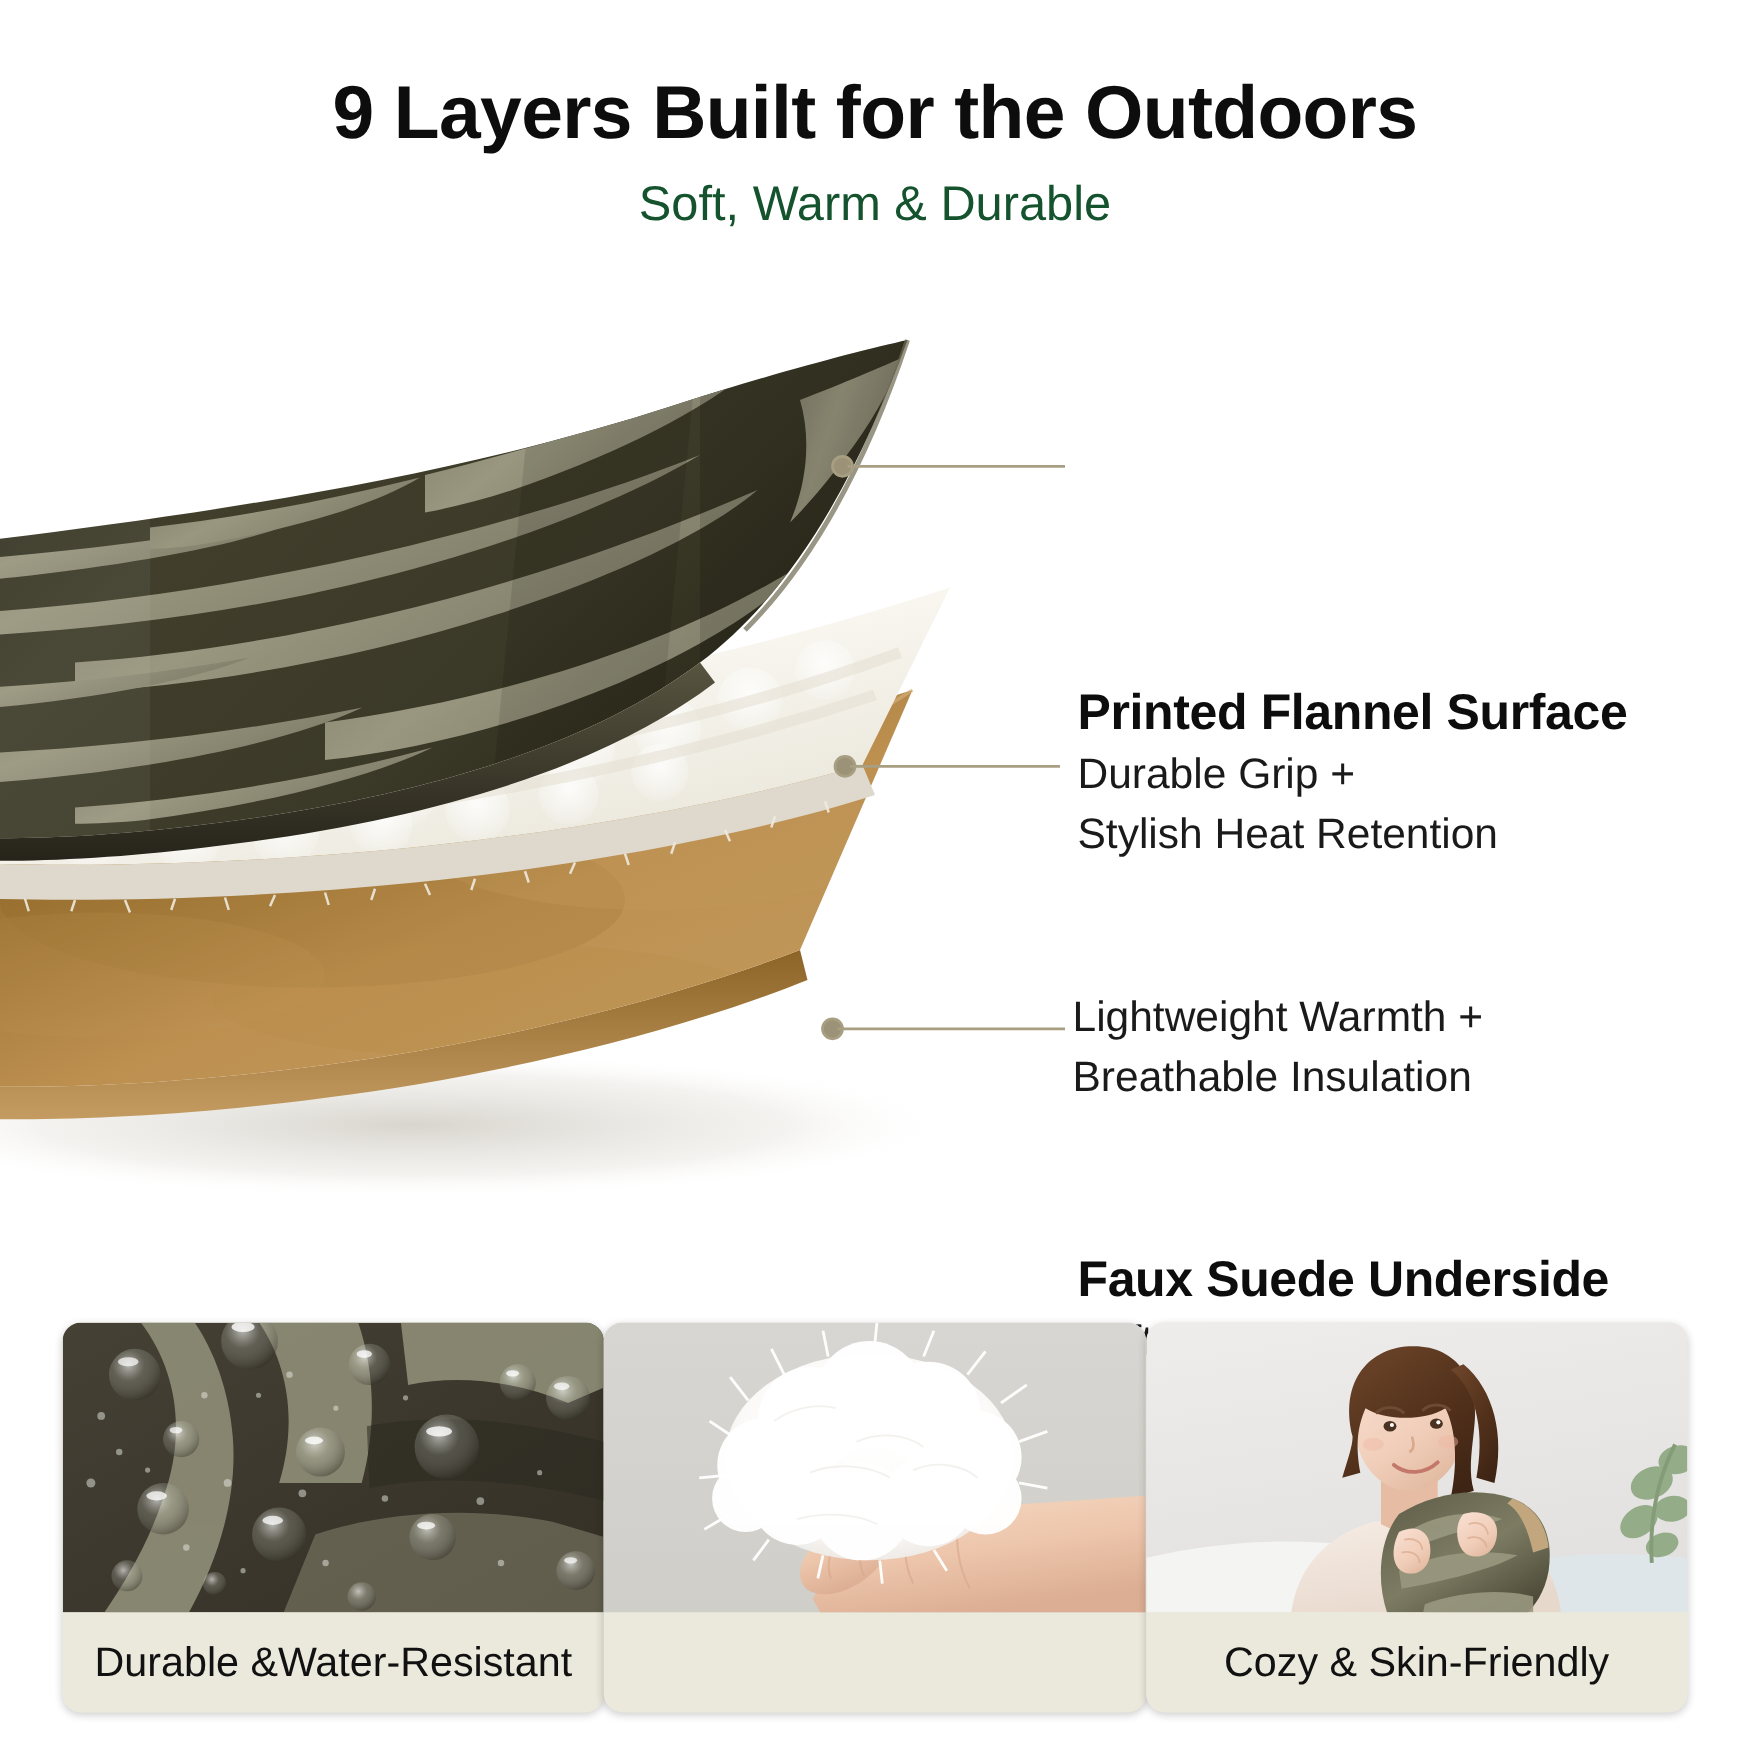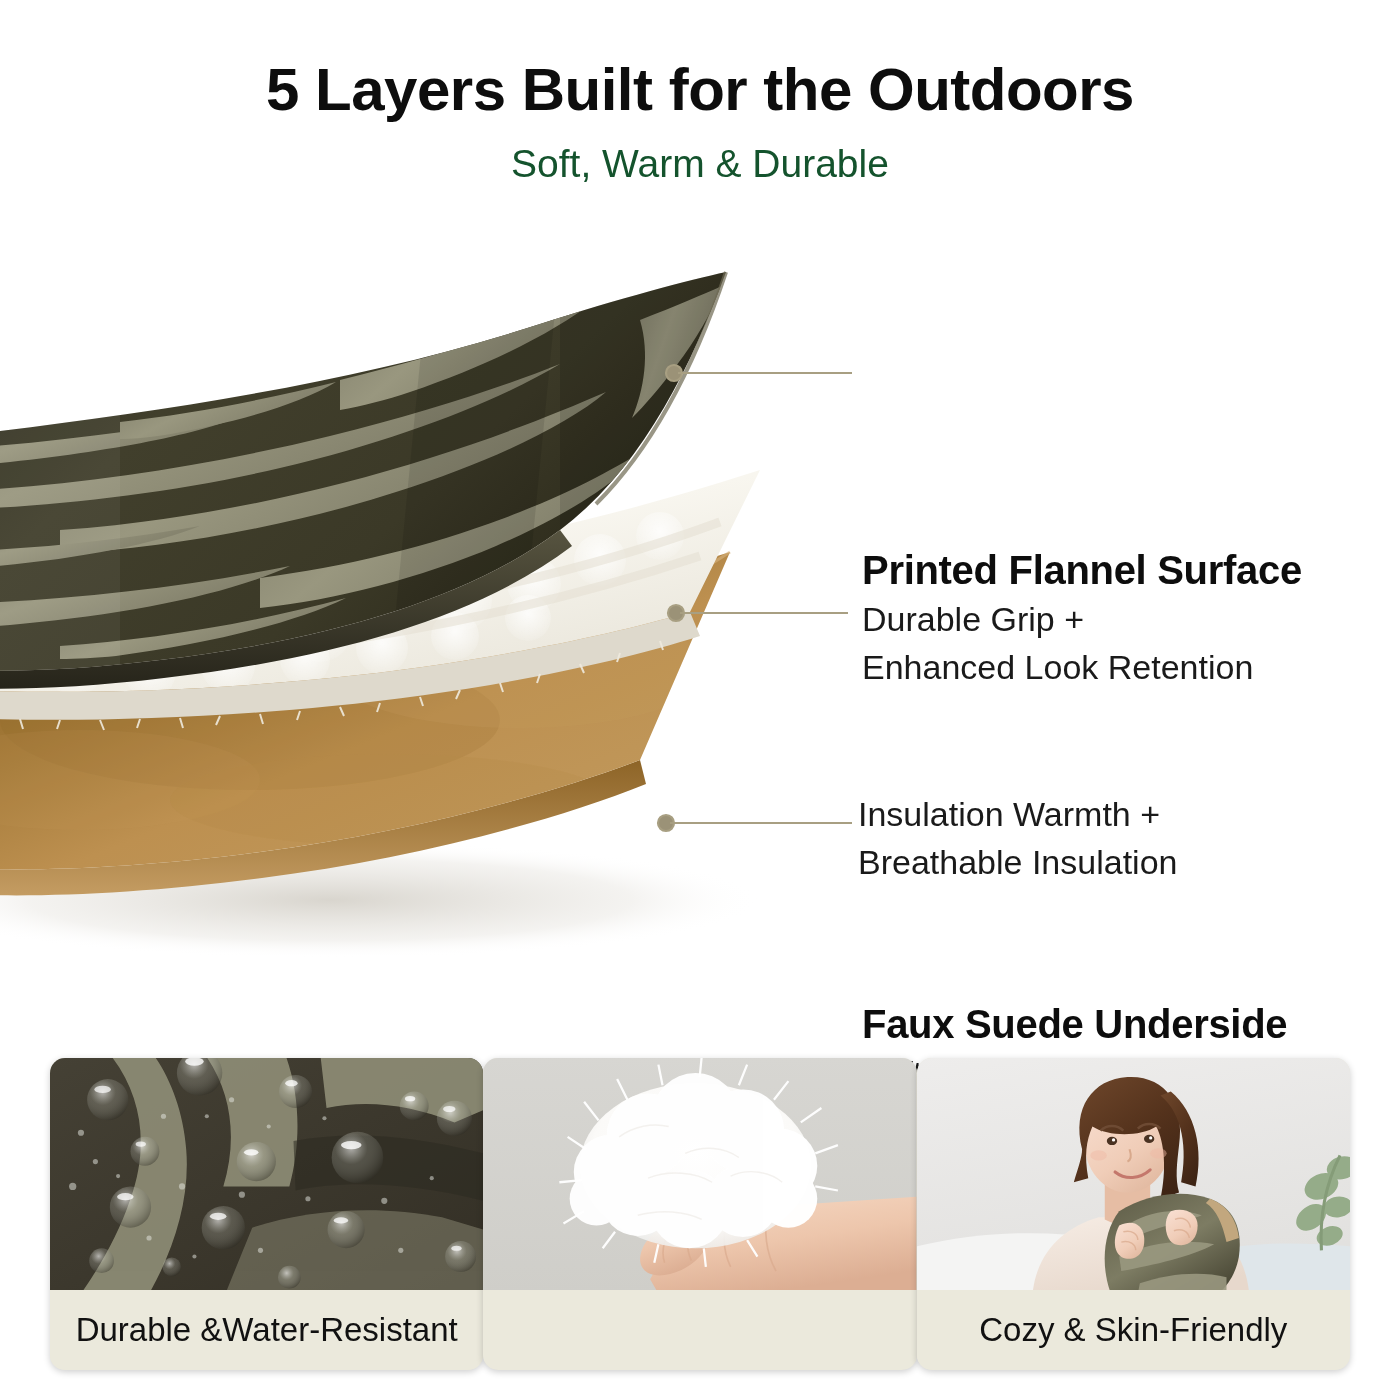--- a/index.html
+++ b/index.html
@@ -86,21 +86,21 @@
     justify-content:center;
     font-size:33px;
     color:#111111;
     white-space:nowrap;
   }
 </style>
 </head>
 <body>
 
 <div id="header">
-  <div id="title">5 Layers Built for the Outdoors</div>
+  <div id="title">9 Layers Built for the Outdoors</div>
   <div id="subtitle">Soft, Warm &amp; Durable</div>
 </div>
 
 <div id="hero">
   <svg id="hero-svg" width="1400" height="840" viewBox="0 0 1400 840">
     <defs>
 
       <linearGradient id="camoShade" x1="0" y1="0" x2="1" y2="0.55">
         <stop offset="0%" stop-color="#2d2b1e"></stop>
         <stop offset="35%" stop-color="#413f2c"></stop>
@@ -324,25 +324,25 @@
       <g>
         <circle cx="666" cy="623" r="8"></circle>
         <line x1="670" y1="623" x2="852" y2="623"></line>
       </g>
     </g>
   </svg>
 
   <div class="callout" id="callout-0">
     <div class="callout-title">Printed Flannel Surface</div>
     <div class="callout-line">Durable Grip +</div>
-    <div class="callout-line">Enhanced Look Retention</div>
+    <div class="callout-line">Stylish Heat Retention</div>
   </div>
 
   <div class="callout" id="callout-1">
-    <div class="callout-line">Insulation Warmth +</div>
+    <div class="callout-line">Lightweight Warmth +</div>
     <div class="callout-line">Breathable Insulation</div>
   </div>
 
   <div class="callout" id="callout-2">
     <div class="callout-title">Faux Suede Underside</div>
     <div class="callout-line">Soft Touch + Stylish Look</div>
   </div>
 </div>
 
 <div id="cards">

